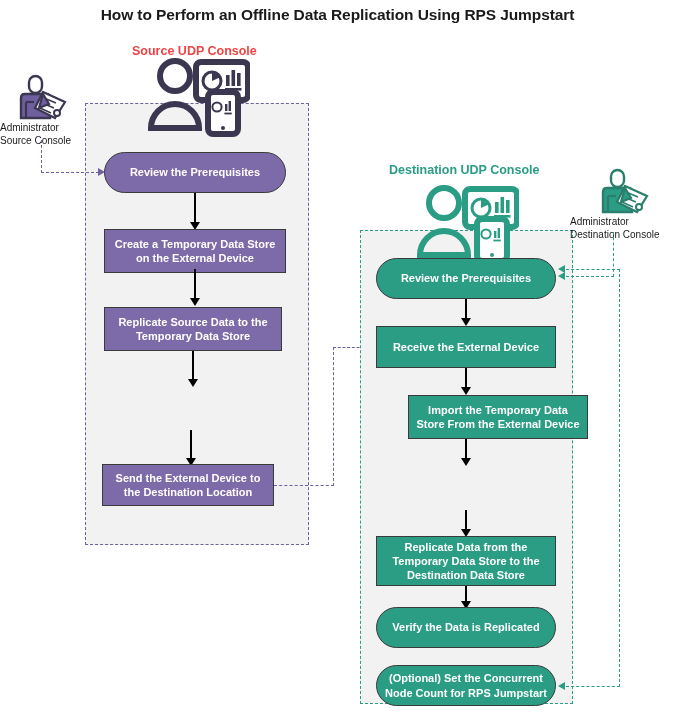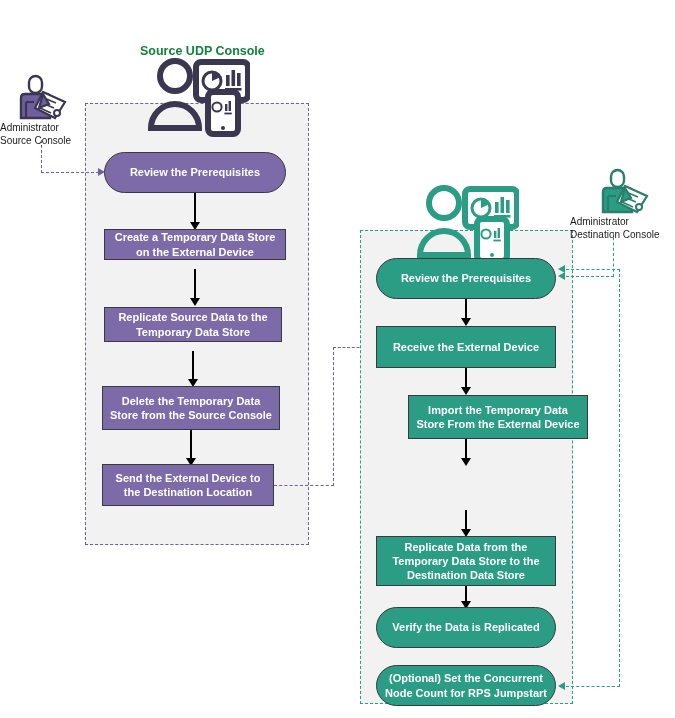--- a/index.html
+++ b/index.html
@@ -11,21 +11,21 @@
          font-size:15.5px;font-weight:bold;color:#1a1a1a;letter-spacing:-0.1px;}
 
   
   .lane{position:absolute;background:#f2f2f2;}
   .lane.source{left:85px;top:103px;width:222px;height:440px;
                border:1.5px dashed #6f5f9e;}
   .lane.dest{left:360px;top:230px;width:211px;height:472px;
              border:1.5px dashed #2a9d84;}
 
   .lane-title{position:absolute;font-size:12.5px;font-weight:bold;white-space:nowrap;}
-  .lane-title.source{left:140px;top:44px;color:#15803d;}
+  .lane-title.source{left:132px;top:44px;color:#ef4444;}
   .lane-title.dest{left:389px;top:163px;color:#2a9d84;}
 
   
   .node{position:absolute;display:flex;align-items:center;justify-content:center;
         text-align:center;color:#ffffff;font-size:11px;font-weight:bold;
         line-height:1.28;padding:2px 6px;box-sizing:border-box;}
   .node.rect{border:1px solid #3a3a3a;}
   .node.pill{border:1px solid #3a3a3a;border-radius:999px;}
   .node.purple{background:#7d6aa8;}
   .node.teal{background:#2a9d84;}
@@ -52,20 +52,21 @@
   .admin .cap{font-size:10px;line-height:1.25;color:#1a1a1a;white-space:nowrap;}
   .admin svg{display:block;margin:0 auto;}
 
   .console-icon{position:absolute;}
 </style>
 </head>
 <body>
 
 <div id="stage">
 
+  <div class="title">How to Perform an Offline Data Replication Using RPS Jumpstart</div>
 
   <div class="lane-title source">Source UDP Console</div>
   <div class="lane source"></div>
 
   <div class="console-icon" style="left:146px;top:58px;">
     <svg width="104" height="80" viewBox="0 0 104 80">
       <circle cx="29" cy="18" r="15" fill="none" stroke="#3c3750" stroke-width="6"></circle>
       <path d="M5 70 a24 24 0 0 1 48 0 z" fill="none" stroke="#3c3750" stroke-width="6"></path>
       <rect x="50" y="4" width="52" height="38" rx="5" fill="none" stroke="#3c3750" stroke-width="6"></rect>
       <circle cx="66" cy="23" r="9" fill="none" stroke="#3c3750" stroke-width="3"></circle>
@@ -99,39 +100,39 @@
   </div>
 
   <div class="dv p" style="left:41px;top:140px;height:33px;"></div>
   <div class="dh p" style="left:41px;top:172px;width:58px;"></div>
   <div class="ahead right" style="left:98px;top:167.5px;"></div>
 
   <div class="node pill purple" style="left:104px;top:152px;width:182px;height:41px;">Review the Prerequisites</div>
   <div class="vline" style="left:194px;top:193px;height:31px;"></div>
   <div class="vhead" style="left:190px;top:222px;"></div>
 
-  <div class="node rect purple" style="left:104px;top:229px;width:182px;height:31px;">Create a Temporary Data Store on the External Device</div>
+  <div class="node rect purple" style="left:104px;top:229px;width:182px;height:44px;">Create a Temporary Data Store on the External Device</div>
   <div class="vline" style="left:194px;top:269px;height:31px;"></div>
   <div class="vhead" style="left:190px;top:298px;"></div>
 
-  <div class="node rect purple" style="left:104px;top:307px;width:178px;height:35px;">Replicate Source Data to the Temporary Data Store</div>
+  <div class="node rect purple" style="left:104px;top:307px;width:178px;height:44px;">Replicate Source Data to the Temporary Data Store</div>
   <div class="vline" style="left:192px;top:351px;height:30px;"></div>
   <div class="vhead" style="left:188px;top:379px;"></div>
 
-  <div class="node rect purple" style="left:102px;top:386px;width:178px;height:44px;">Delete the Temporary Data Store from the Source Console</div>
   <div class="vline" style="left:190px;top:430px;height:30px;"></div>
   <div class="vhead" style="left:186px;top:458px;"></div>
 
   <div class="node rect purple" style="left:102px;top:464px;width:172px;height:42px;">Send the External Device to the Destination Location</div>
 
   <div class="dh p" style="left:274px;top:485px;width:60px;"></div>
   <div class="dv p" style="left:333px;top:347px;height:139px;"></div>
   <div class="dh p" style="left:333px;top:347px;width:36px;"></div>
   <div class="ahead right" style="left:364px;top:342.5px;"></div>
 
+  <div class="lane-title dest">Destination UDP Console</div>
   <div class="lane dest"></div>
 
   <div class="console-icon" style="left:415px;top:185px;">
     <svg width="104" height="80" viewBox="0 0 104 80">
       <circle cx="29" cy="18" r="15" fill="none" stroke="#2a9d84" stroke-width="6"></circle>
       <path d="M5 70 a24 24 0 0 1 48 0 z" fill="none" stroke="#2a9d84" stroke-width="6"></path>
       <rect x="50" y="4" width="52" height="38" rx="5" fill="none" stroke="#2a9d84" stroke-width="6"></rect>
       <circle cx="66" cy="23" r="9" fill="none" stroke="#2a9d84" stroke-width="3"></circle>
       <path d="M66 23 L66 14 A9 9 0 0 1 74.2 19.2 Z" fill="#2a9d84"></path>
       <rect x="80" y="17" width="3.6" height="11" fill="#2a9d84"></rect>

